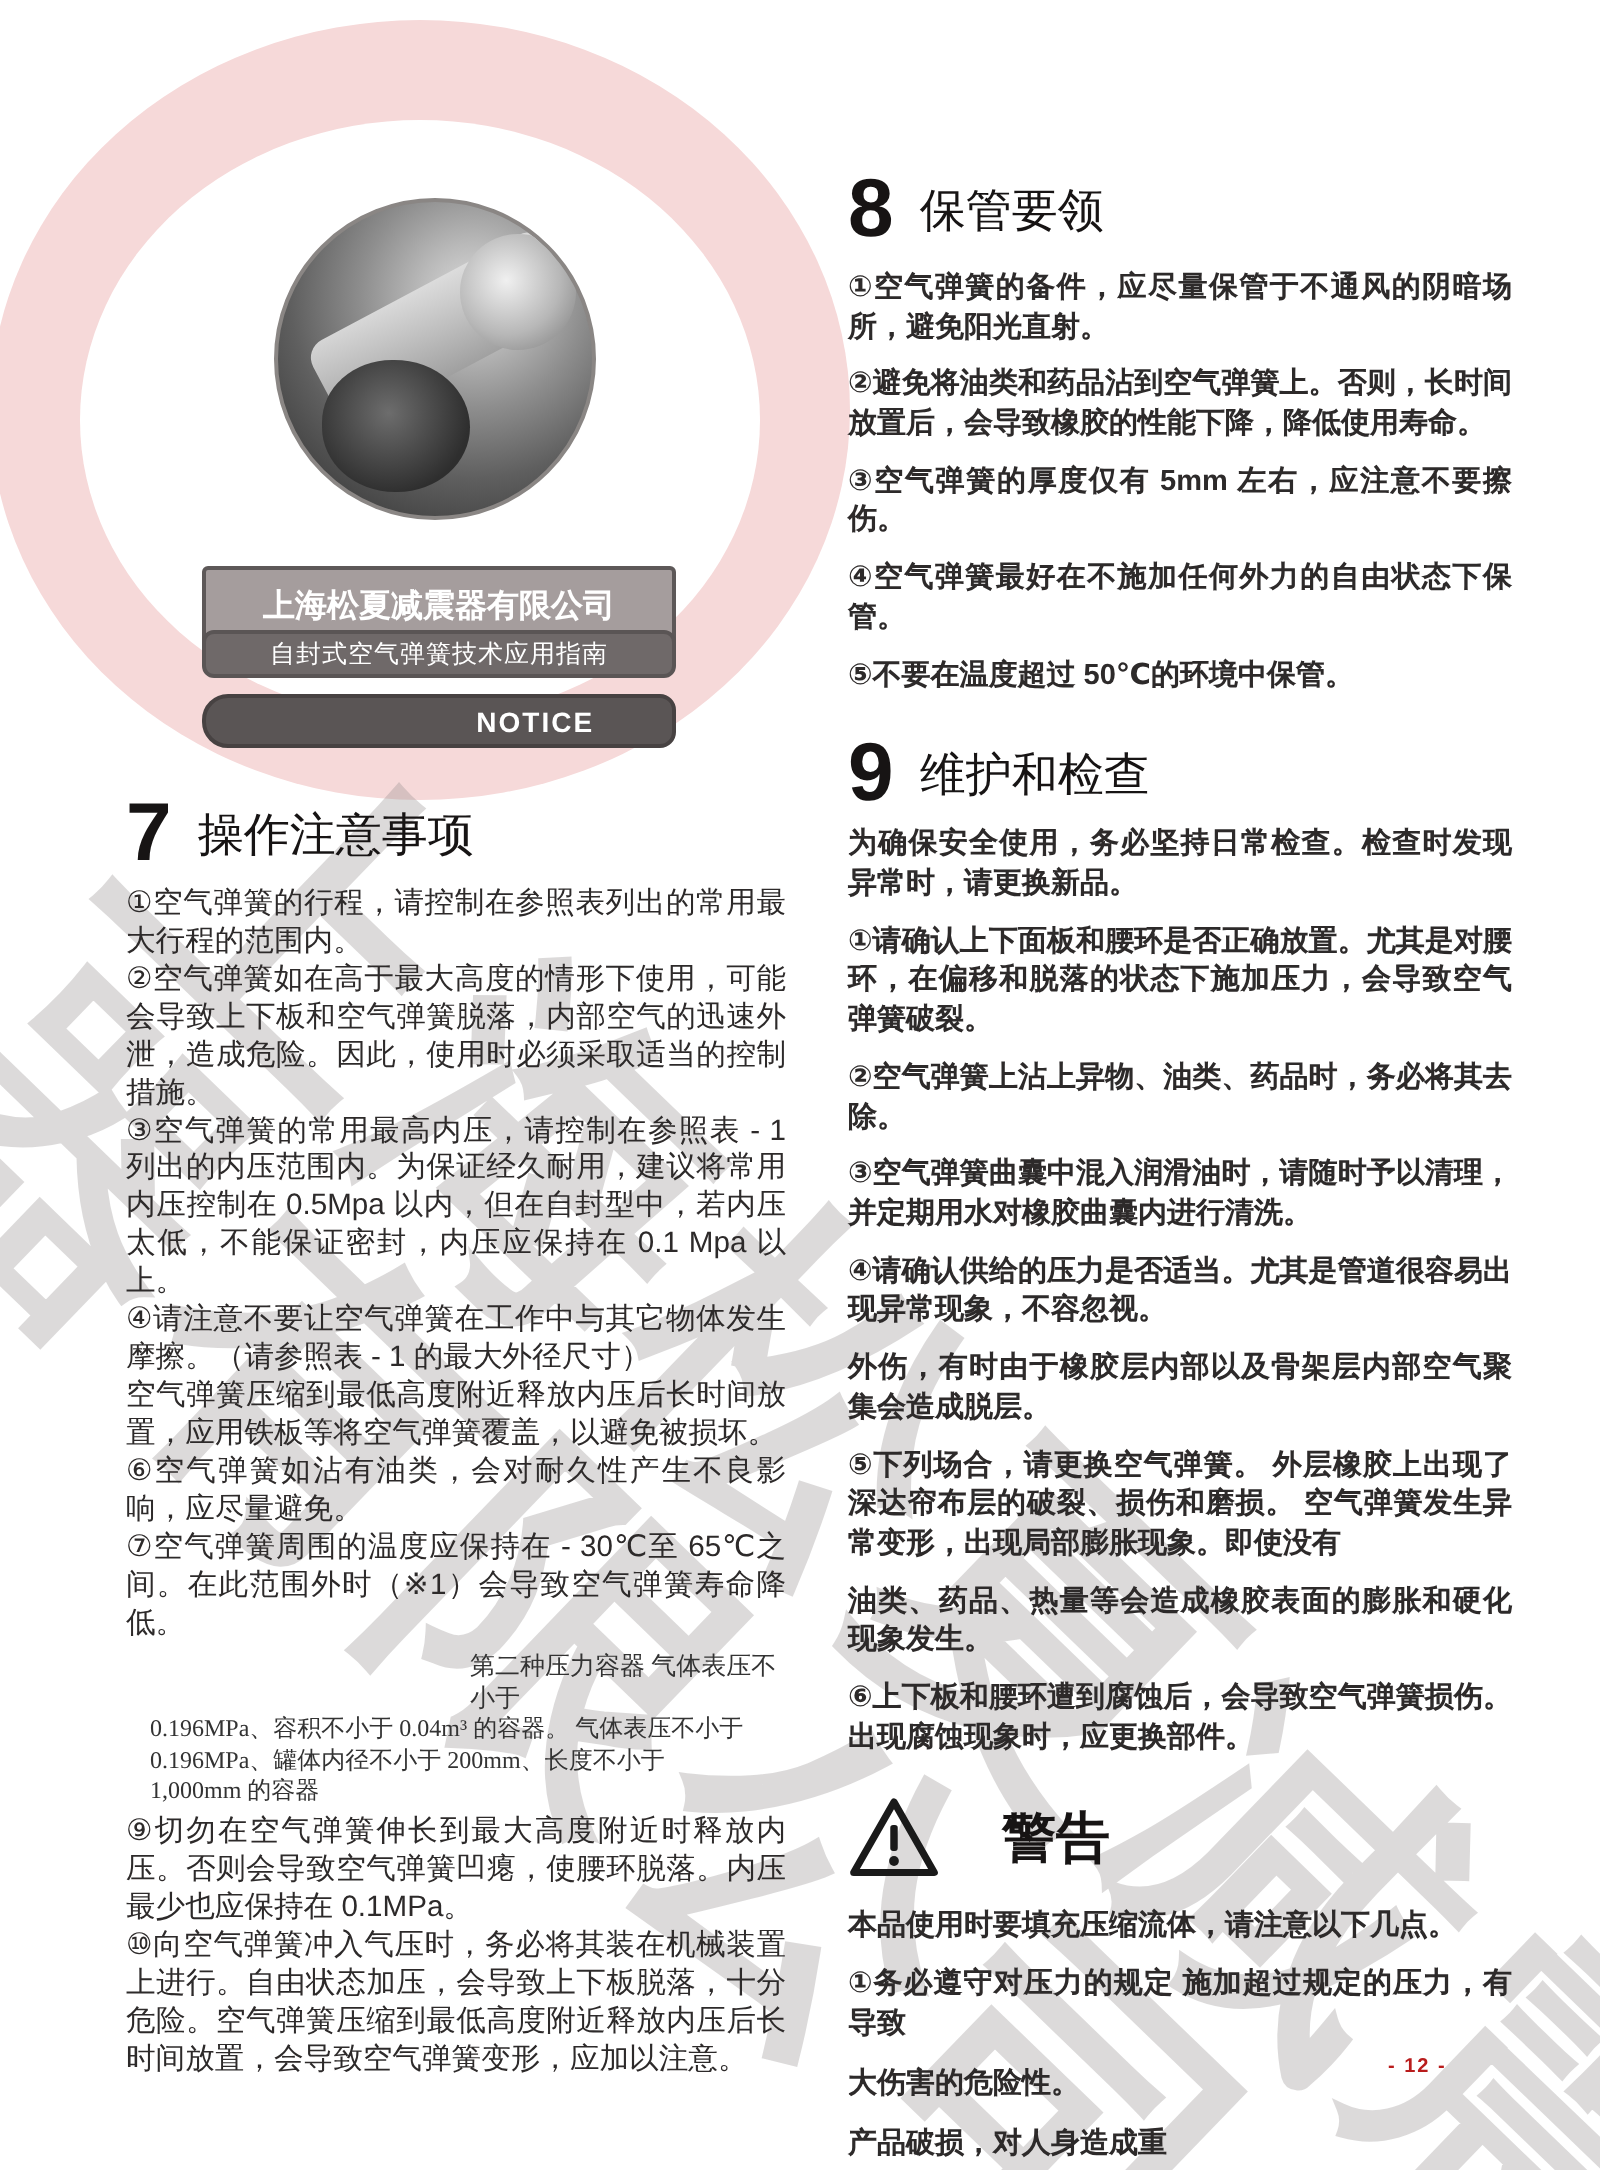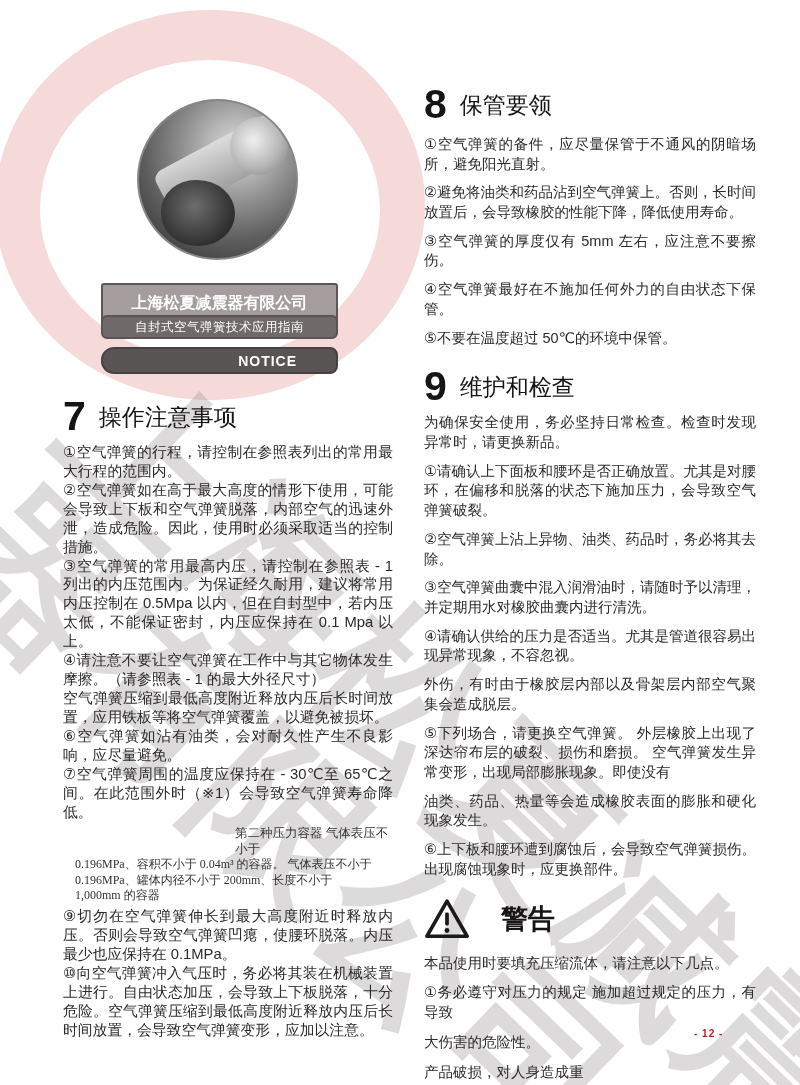--- a/index.html
+++ b/index.html
@@ -48,21 +48,21 @@
   .colL{left:63px;top:398px;width:330px;}
   .colR{left:424px;top:86px;width:332px;}
 
   .sec-head{display:flex;align-items:flex-end;margin:0 0 8px 0;}
   .sec-num{font-size:41px;font-weight:bold;line-height:.9;color:#171414;}
   .sec-title{font-size:23px;font-weight:normal;margin-left:13px;padding-bottom:2px;color:#171414;}
   .head9{margin-top:20px;}
   .head8{margin-bottom:12px;}
 
   .pL{font-size:14.8px;line-height:1.28;margin:0;text-align:justify;}
-  .pR{font-size:14.5px;line-height:1.36;margin:0 0 9px 0;text-align:justify;}
+  .pR{font-size:14.5px;line-height:1.36;margin:0 0 9px 0;text-align:justify;font-weight:bold;}
 
   .pnote{font-family:"Liberation Serif","DejaVu Serif",serif;font-size:12px;line-height:1.3;
          margin:3px 0 3px 12px;color:#333;}
   .pnote-l1{padding-left:160px;font-size:12.5px;}
 
   .warn-head{display:flex;align-items:center;gap:31px;margin:18px 0 14px 0;}
   .warn-title{font-size:27px;font-weight:bold;color:#171414;}
   .warnp{margin-bottom:10px;}
 
   .pageno{position:absolute;left:694px;top:1028px;z-index:2;font-size:10px;font-weight:bold;

